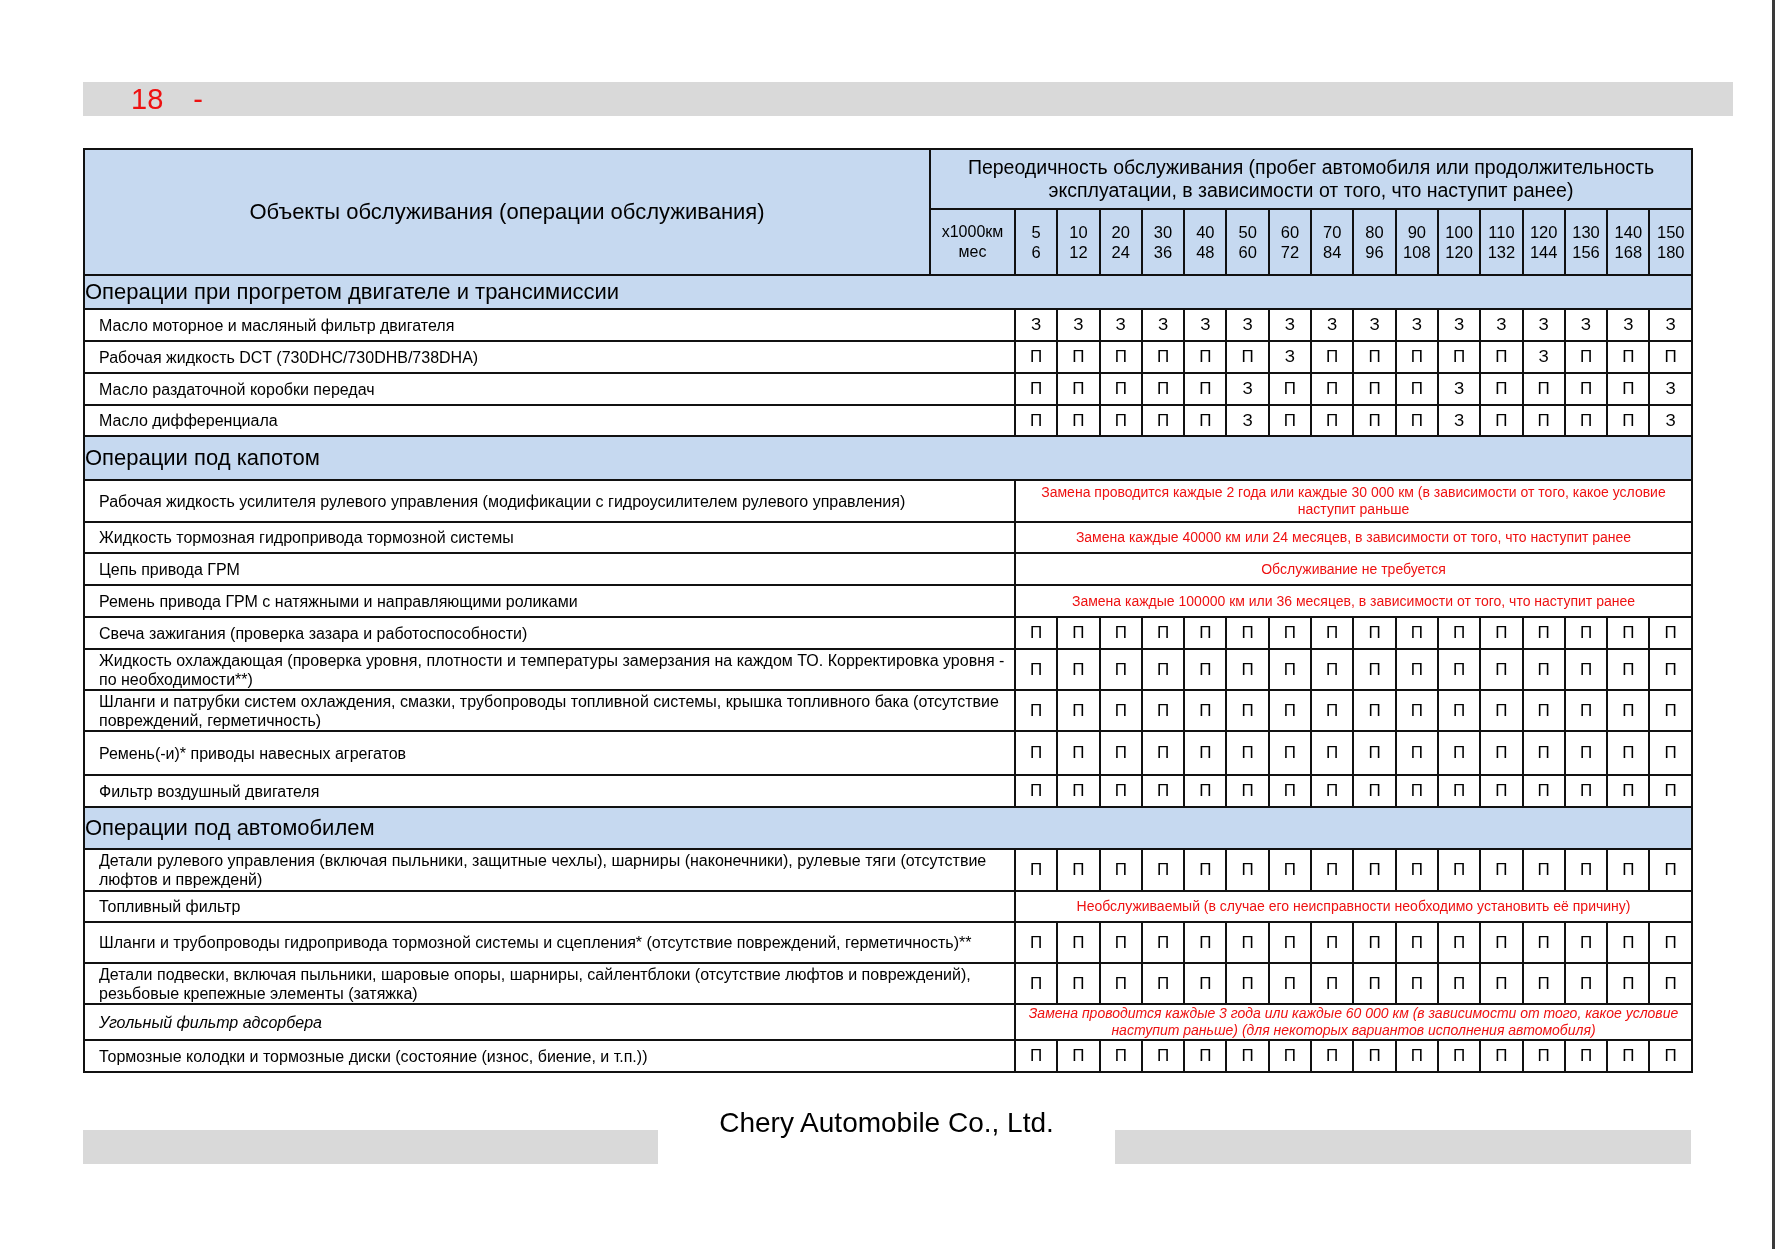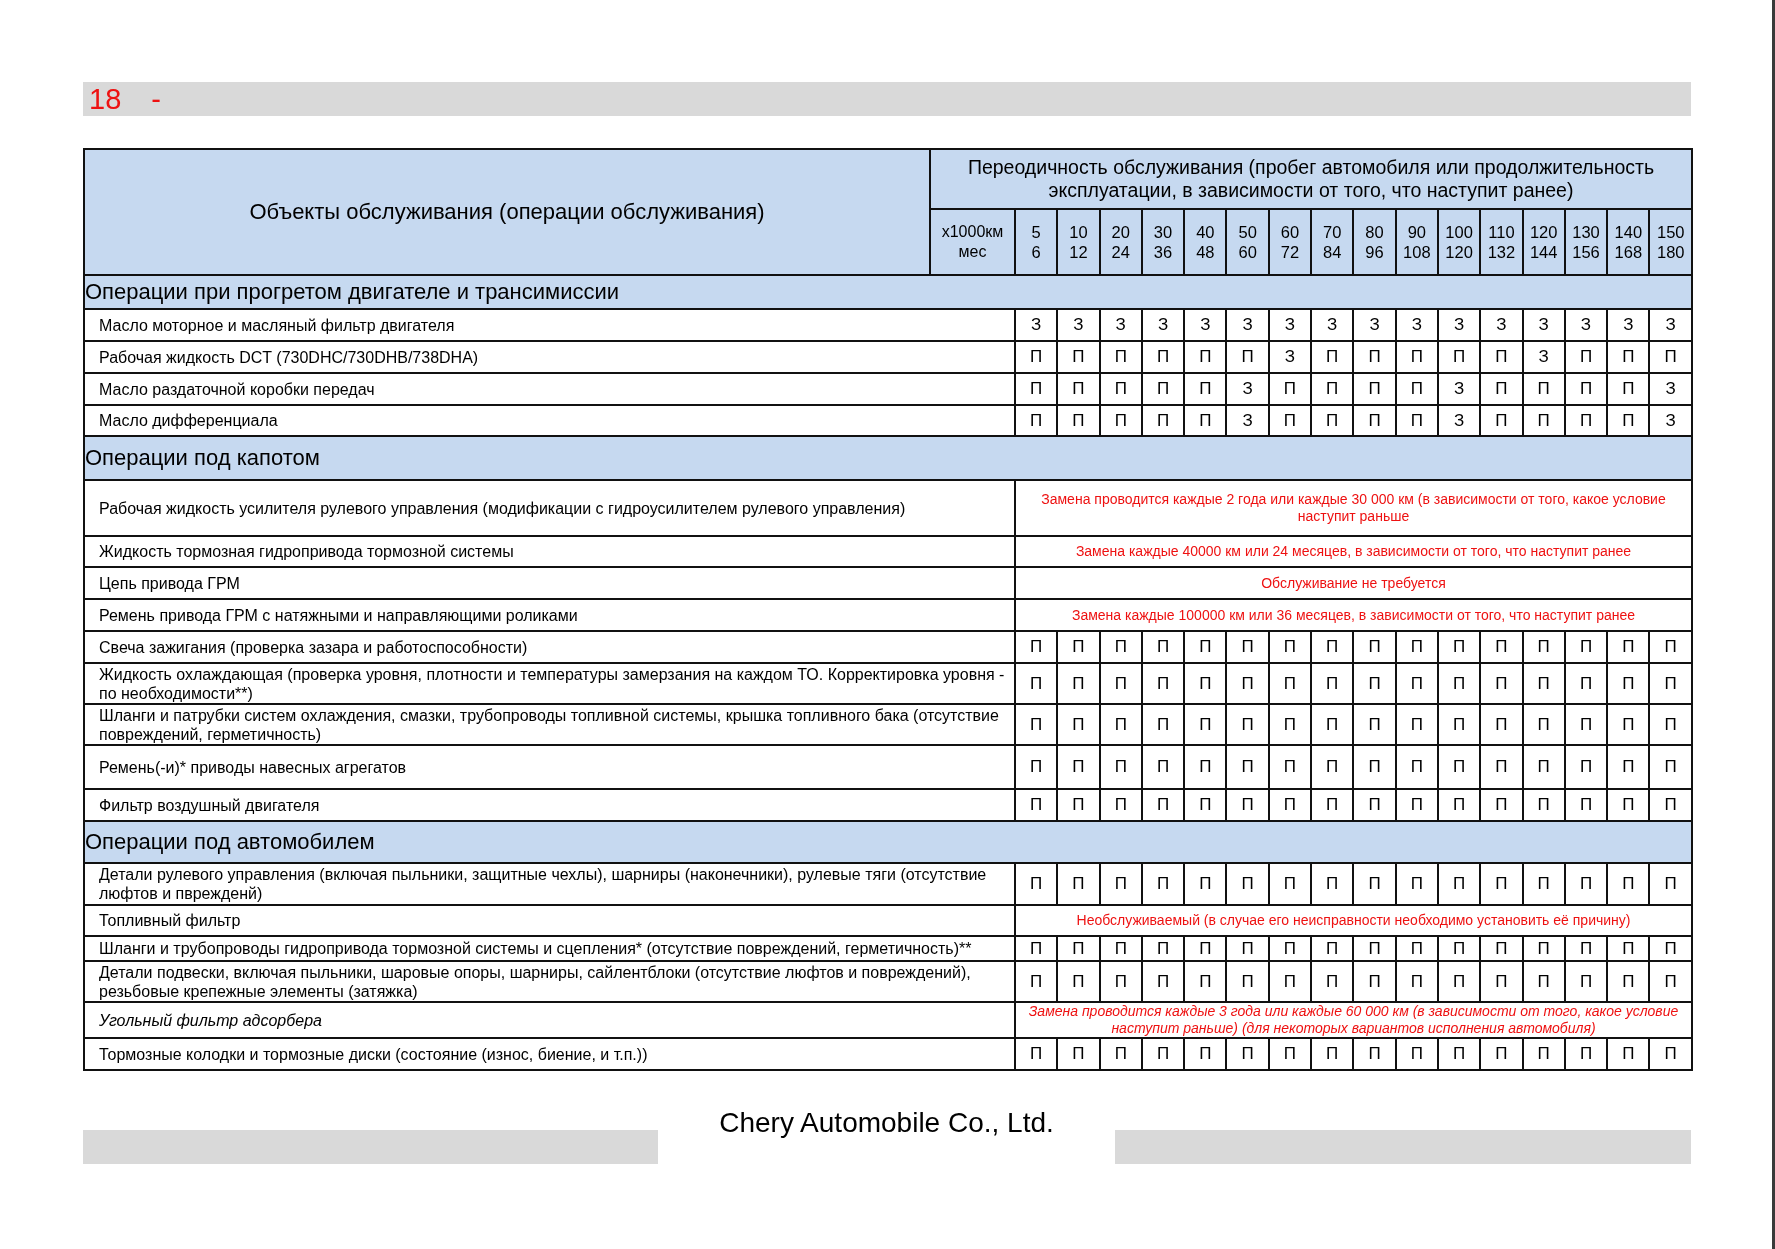--- a/index.html
+++ b/index.html
@@ -4,21 +4,21 @@
 <style>
   html, body { margin: 0; padding: 0; }
   body {
     width: 1775px; height: 1249px; background: #ffffff; position: relative; overflow: hidden;
     font-family: "Liberation Sans", sans-serif; color: #000;
   }
   .right-edge { position: absolute; left: 1772px; top: 0; width: 3px; height: 1249px; background: #3a3a3a; }
 
   .title-band {
     position: absolute; left: 83px; top: 82px; width: 1608px; height: 34px;
-    background: #d9d9d9; display: flex; align-items: center;
+    background: #d9d9d9; display: flex; align-items: center; padding-left: 42px;
   }
   .title-band span { color: #ee1111; font-size: 29px; line-height: 34px; white-space: pre; }
   .title-num { margin-left: 6px; }
   .title-dash { margin-left: 30px; }
   .title-text { margin-left: 30px; }
 
   table.grid {
     position: absolute; left: 83px; top: 148px; width: 1608px;
     border-collapse: collapse; table-layout: fixed;
     border: 2.5px solid #111;
@@ -229,21 +229,21 @@
         <td class="cell">З</td>
         <td class="cell">П</td>
         <td class="cell">П</td>
         <td class="cell">П</td>
         <td class="cell">П</td>
         <td class="cell">З</td>
       </tr>
       <tr class="section">
         <td colspan="18" style="height: 42px;">Операции под капотом</td>
       </tr>
-      <tr style="height: 56px;">
+      <tr style="height: 42px;">
         <td class="item-name" colspan="2">Рабочая жидкость усилителя рулевого управления (модификации с гидроусилителем рулевого управления)</td>
         <td class="note" colspan="16">Замена проводится каждые 2 года или каждые 30 000 км (в зависимости от того, какое условие наступит раньше</td>
       </tr>
       <tr style="height: 31px;">
         <td class="item-name" colspan="2">Жидкость тормозная гидропривода тормозной системы</td>
         <td class="note" colspan="16">Замена каждые 40000 км или 24 месяцев, в зависимости от того, что наступит ранее</td>
       </tr>
       <tr style="height: 32px;">
         <td class="item-name" colspan="2">Цепь привода ГРМ</td>
         <td class="note" colspan="16">Обслуживание не требуется</td>
@@ -366,21 +366,21 @@
         <td class="cell">П</td>
         <td class="cell">П</td>
         <td class="cell">П</td>
         <td class="cell">П</td>
         <td class="cell">П</td>
       </tr>
       <tr style="height: 31px;">
         <td class="item-name" colspan="2">Топливный фильтр</td>
         <td class="note" colspan="16">Необслуживаемый (в случае его неисправности необходимо установить её причину)</td>
       </tr>
-      <tr style="height: 25px;">
+      <tr style="height: 41px;">
         <td class="item-name" colspan="2">Шланги и трубопроводы гидропривода тормозной системы и сцепления* (отсутствие повреждений, герметичность)**</td>
         <td class="cell">П</td>
         <td class="cell">П</td>
         <td class="cell">П</td>
         <td class="cell">П</td>
         <td class="cell">П</td>
         <td class="cell">П</td>
         <td class="cell">П</td>
         <td class="cell">П</td>
         <td class="cell">П</td>

